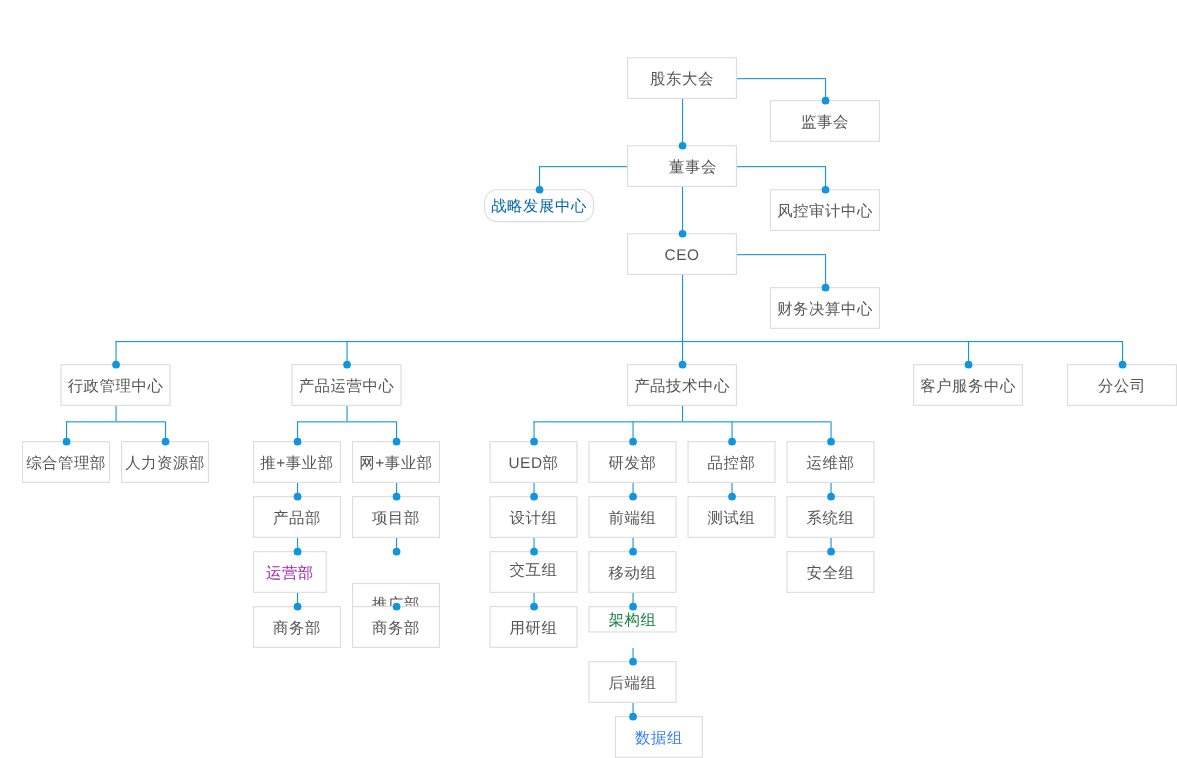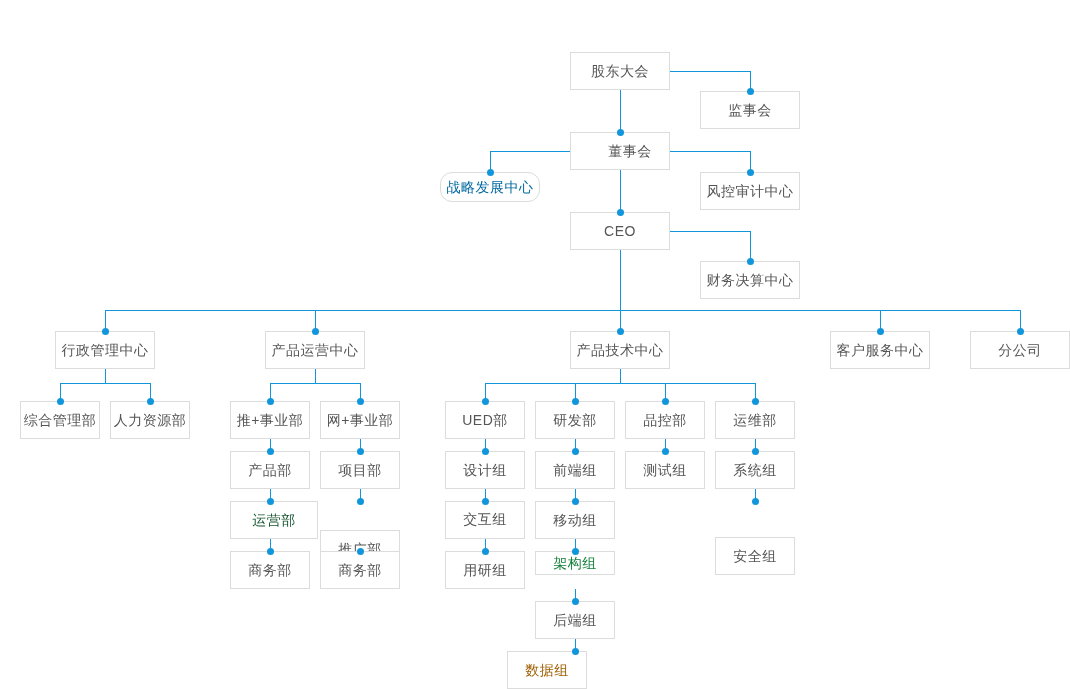--- a/index.html
+++ b/index.html
@@ -156,21 +156,21 @@
       </div>
       <div class="node" style="left: 320px; top: 401px; width: 80px; height: 38px; border-color: rgb(220, 220, 220); color: rgb(85, 85, 85);">
         <span class="node-label">网+事业部</span>
       </div>
       <div class="node" style="left: 230px; top: 451px; width: 80px; height: 38px; border-color: rgb(220, 220, 220); color: rgb(85, 85, 85);">
         <span class="node-label">产品部</span>
       </div>
       <div class="node" style="left: 320px; top: 451px; width: 80px; height: 38px; border-color: rgb(220, 220, 220); color: rgb(85, 85, 85);">
         <span class="node-label">项目部</span>
       </div>
-      <div class="node" style="left: 230px; top: 501px; width: 88px; height: 38px; border-color: rgb(220, 220, 220); color: #14532d;">
+      <div class="node" style="left: 230px; top: 501px; width: 67px; height: 38px; border-color: rgb(220, 220, 220); color: #a21caf;">
         <span class="node-label">运营部</span>
       </div>
       <div class="node" style="left: 320px; top: 501px; width: 80px; height: 38px; border-color: rgb(220, 220, 220); color: rgb(85, 85, 85); margin-top: 29px;">
         <span class="node-label">推广部</span>
       </div>
       <div class="node" style="left: 230px; top: 551px; width: 80px; height: 38px; border-color: rgb(220, 220, 220); color: rgb(85, 85, 85);">
         <span class="node-label">商务部</span>
       </div>
       <div class="node" style="left: 320px; top: 551px; width: 80px; height: 38px; border-color: rgb(220, 220, 220); color: rgb(85, 85, 85);">
         <span class="node-label">商务部</span>
@@ -198,33 +198,33 @@
       </div>
       <div class="node" style="left: 715px; top: 451px; width: 80px; height: 38px; border-color: rgb(220, 220, 220); color: rgb(85, 85, 85);">
         <span class="node-label">系统组</span>
       </div>
       <div class="node" style="left: 445px; top: 501px; width: 80px; height: 38px; border-color: rgb(220, 220, 220); color: rgb(85, 85, 85); font-family: Liberation Serif, serif;">
         <span class="node-label">交互组</span>
       </div>
       <div class="node" style="left: 535px; top: 501px; width: 80px; height: 38px; border-color: rgb(220, 220, 220); color: rgb(85, 85, 85);">
         <span class="node-label">移动组</span>
       </div>
-      <div class="node" style="left: 715px; top: 501px; width: 80px; height: 38px; border-color: rgb(220, 220, 220); color: rgb(85, 85, 85); margin-top: 36px;">
+      <div class="node" style="left: 715px; top: 501px; width: 80px; height: 38px; border-color: rgb(220, 220, 220); color: rgb(85, 85, 85);">
         <span class="node-label">安全组</span>
       </div>
       <div class="node" style="left: 445px; top: 551px; width: 80px; height: 38px; border-color: rgb(220, 220, 220); color: rgb(85, 85, 85);">
         <span class="node-label">用研组</span>
       </div>
       <div class="node" style="left: 535px; top: 551px; width: 80px; height: 24px; border-color: rgb(220, 220, 220); color: #15803d;">
         <span class="node-label">架构组</span>
       </div>
       <div class="node" style="left: 535px; top: 601px; width: 80px; height: 38px; border-color: rgb(220, 220, 220); color: rgb(85, 85, 85);">
         <span class="node-label">后端组</span>
       </div>
-      <div class="node" style="left: 507px; top: 651px; width: 80px; height: 38px; border-color: rgb(220, 220, 220); color: #a16207;">
+      <div class="node" style="left: 559px; top: 651px; width: 80px; height: 38px; border-color: rgb(220, 220, 220); color: #3b82f6;">
         <span class="node-label">数据组</span>
       </div>
     </div>
   <div id="dots-layer">
       <div class="dot" style="left: 746.5px; top: 87.5px; background: rgb(18, 150, 219);"></div>
       <div class="dot" style="left: 616.5px; top: 128.5px; background: rgb(18, 150, 219);"></div>
       <div class="dot" style="left: 486.5px; top: 168.5px; background: rgb(18, 150, 219);"></div>
       <div class="dot" style="left: 746.5px; top: 168.5px; background: rgb(18, 150, 219);"></div>
       <div class="dot" style="left: 616.5px; top: 208.5px; background: rgb(18, 150, 219);"></div>
       <div class="dot" style="left: 746.5px; top: 257.5px; background: rgb(18, 150, 219);"></div>

